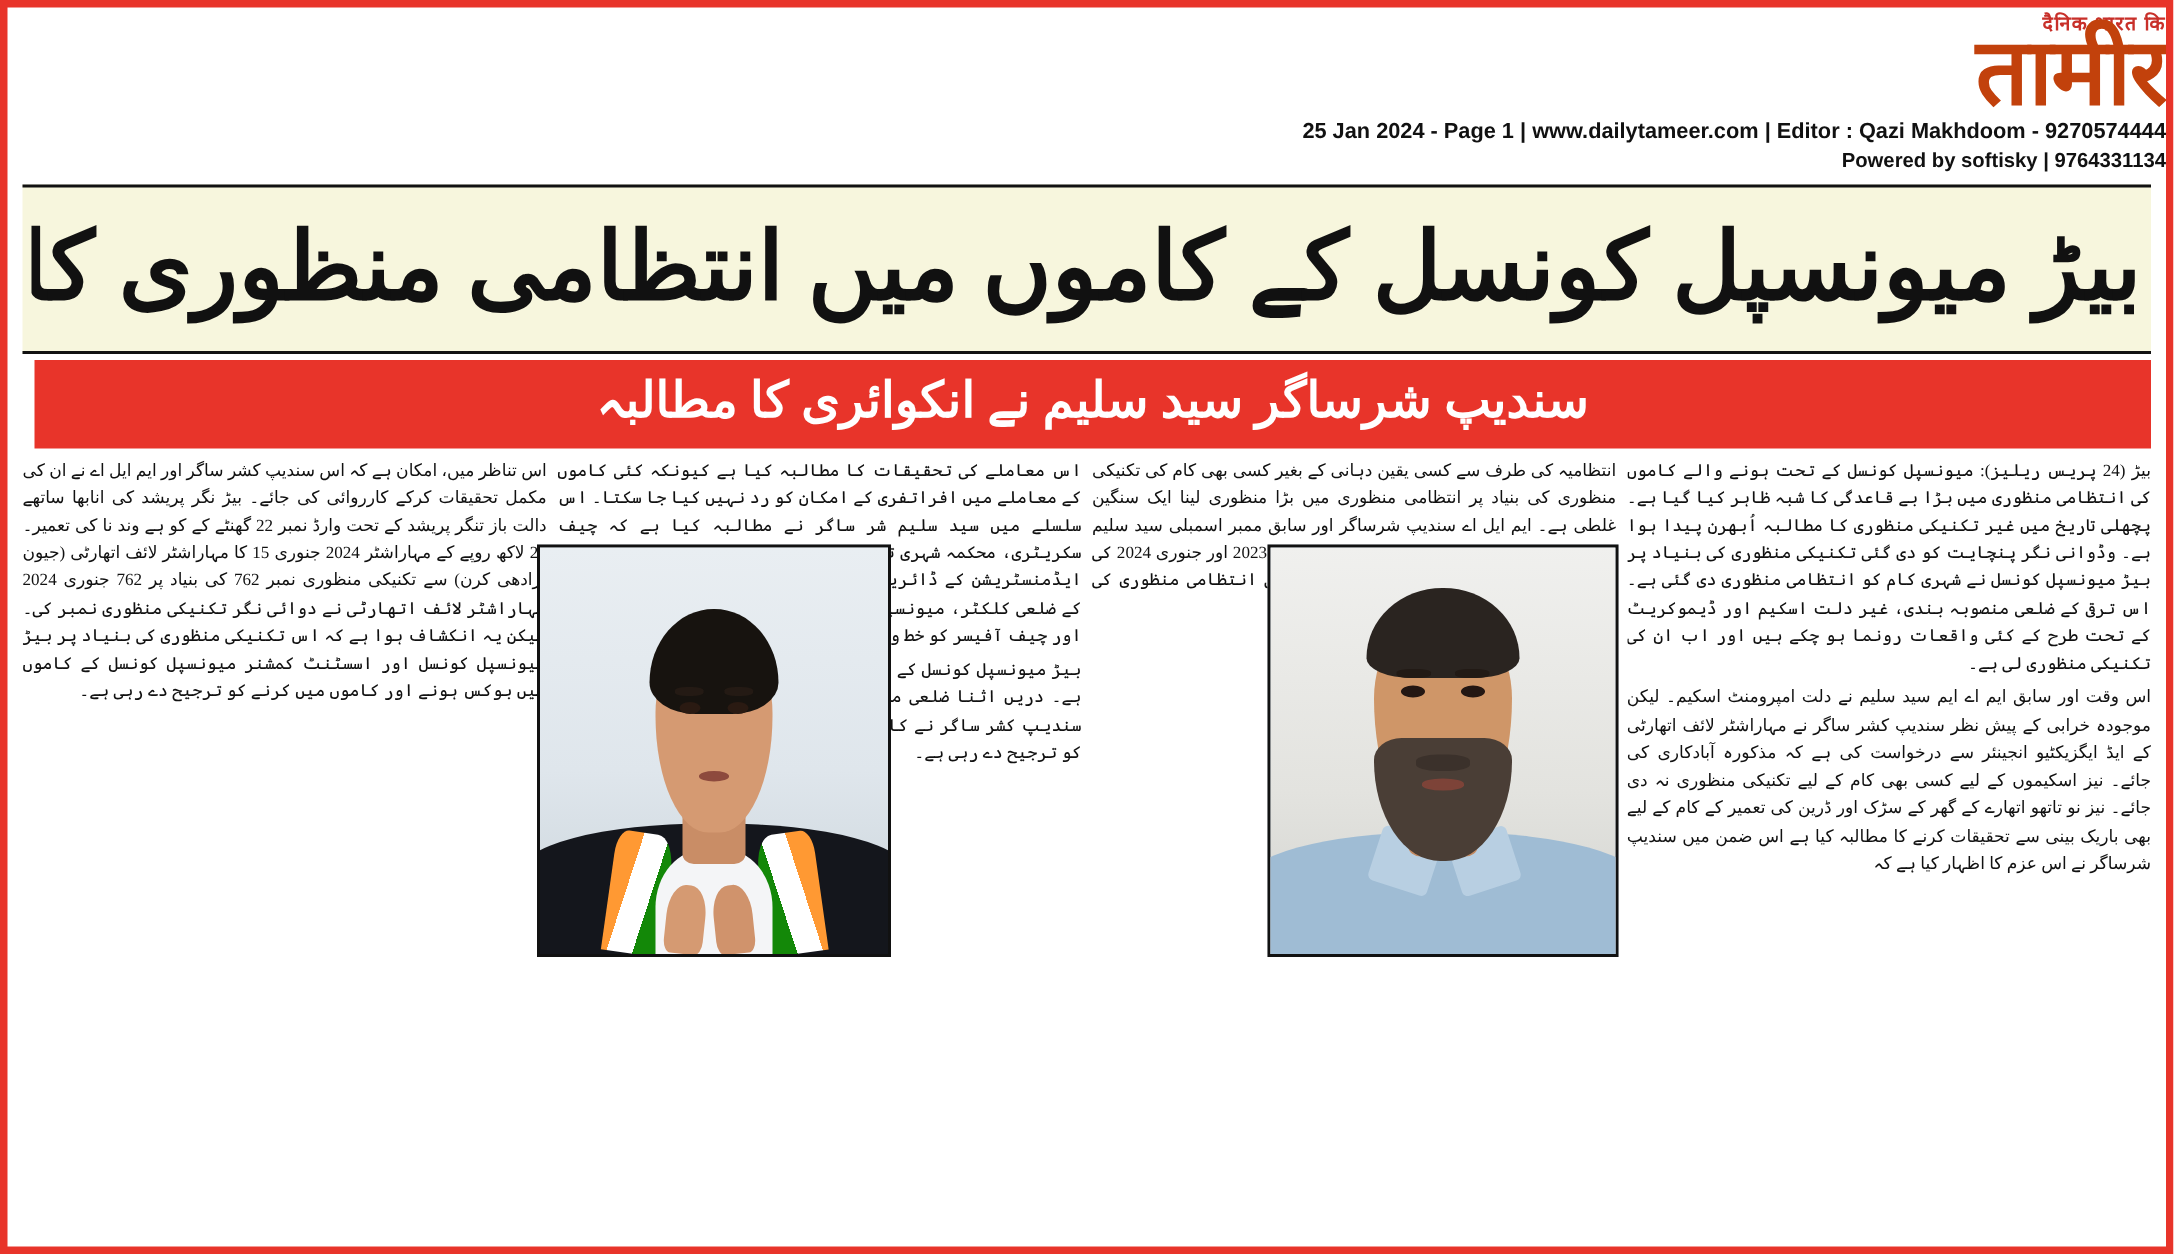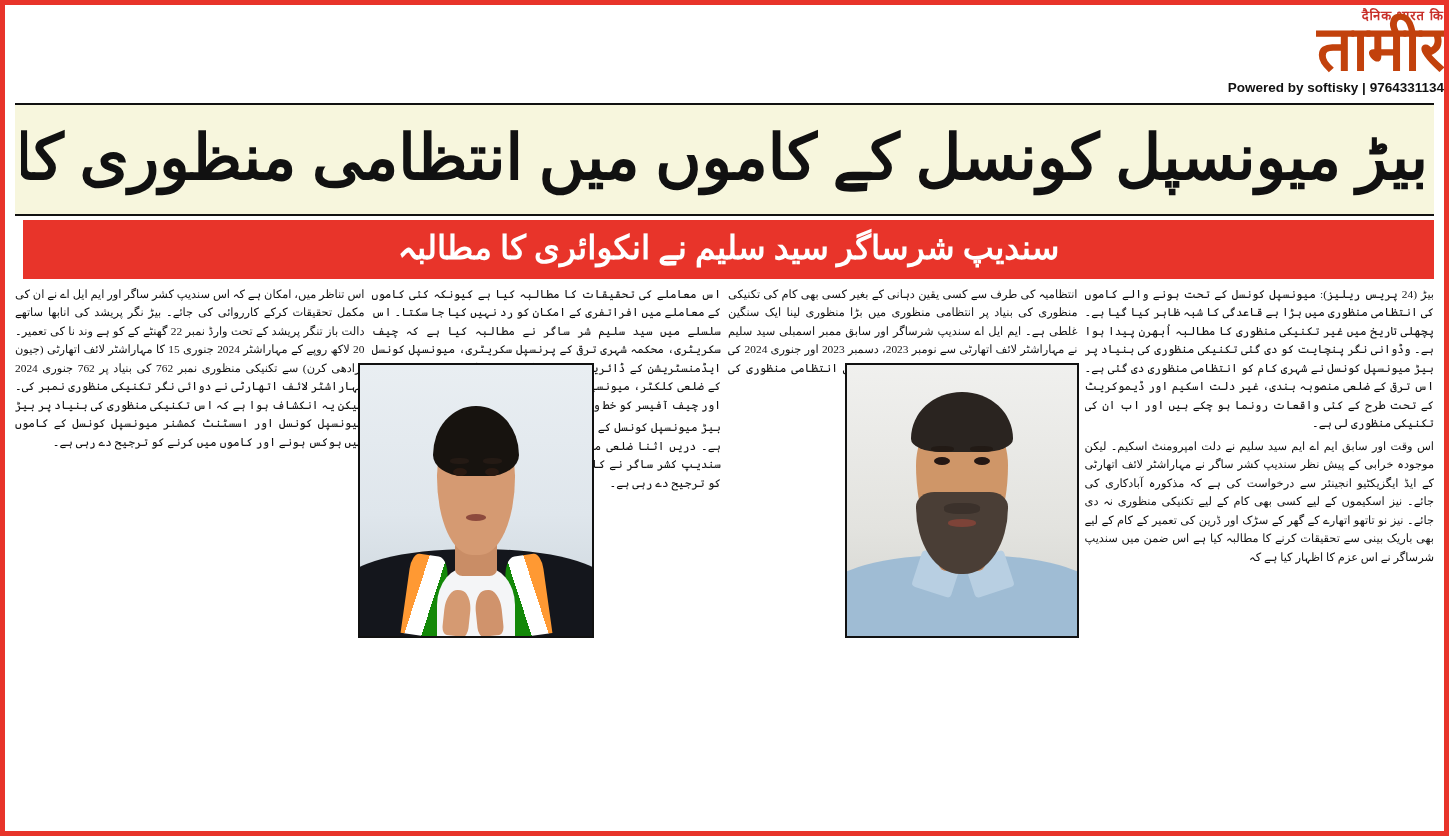--- a/index.html
+++ b/index.html
@@ -175,20 +175,21 @@
   .pb-stache { position:absolute; left:42%; top:51%; width:16%; height:4%; background:#3b312b; border-radius:40%; }
 </style>
 </head>
 <body>
 
 <div class="page">
 
   <div class="masthead">
     <div class="masthead-small">दैनिक भारत कि</div>
     <div class="masthead-title">तामीर</div>
+    <div class="masthead-line">25 Jan 2024 - Page 1 | www.dailytameer.com | Editor : Qazi Makhdoom - 9270574444</div>
     <div class="masthead-line second">Powered by softisky | 9764331134</div>
   </div>
 
   <div class="headline-band">
     <div class="headline-main">بیڑ میونسپل کونسل کے کاموں میں انتظامی منظوری کا الجھاؤ</div>
   </div>
   <div class="subhead-band">
     <div class="subhead-text">سندیپ شرساگر سید سلیم نے انکوائری کا مطالبہ</div>
   </div>
 

